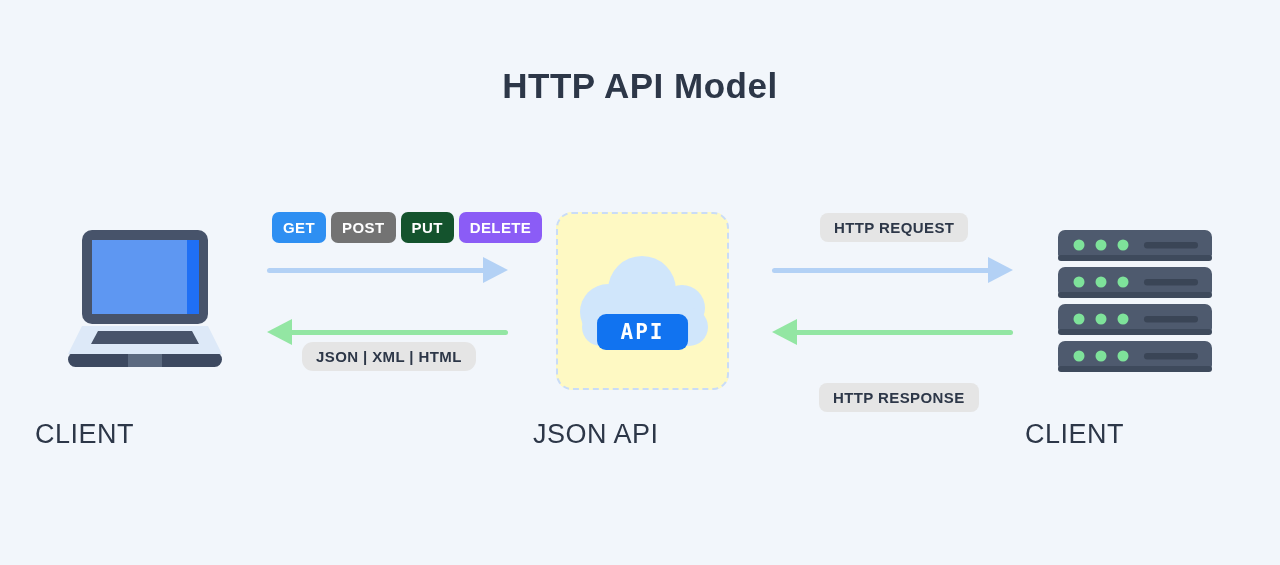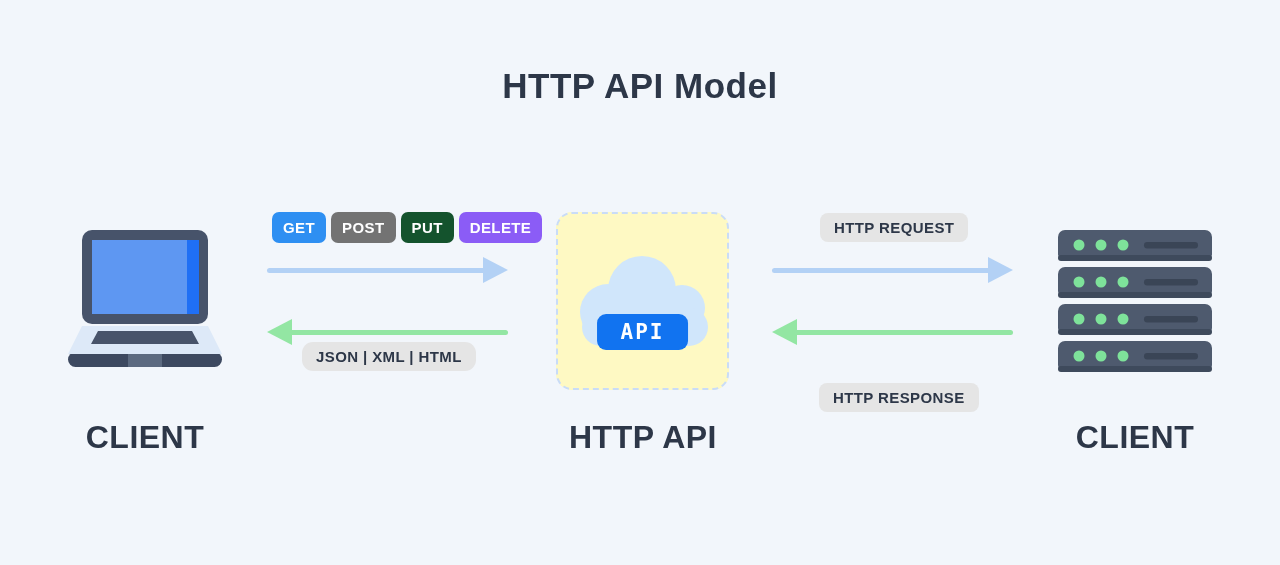--- a/index.html
+++ b/index.html
@@ -20,23 +20,22 @@
     top: 66px; left: 0; width: 100%;
     text-align: center;
     font-size: 35px;
     font-weight: 800;
     letter-spacing: 0.5px;
     color: #2d3748;
   }
   .node-label {
     position: absolute;
     width: 220px;
-    text-align: center;
-    font-size: 32px;
-    font-weight: 700;
+    font-size: 27px;
+    font-weight: 400;
     letter-spacing: 0.5px;
     color: #2d3748;
     top: 419px;
   }
   .node-label.client   { left: 35px; }
   .node-label.rest-api { left: 533px; }
   .node-label.server   { left: 1025px; }
 
   
   .methods {
@@ -174,21 +173,21 @@
 
   <div class="api-box">
     <svg class="cloud" width="145" height="95" viewBox="0 0 145 95">
       <circle cx="36" cy="60" r="28" fill="#d0e6fb"></circle>
       <circle cx="70" cy="38" r="34" fill="#d0e6fb"></circle>
       <circle cx="110" cy="56" r="23" fill="#d0e6fb"></circle>
       <rect x="10" y="56" width="126" height="38" rx="19" fill="#d0e6fb"></rect>
     </svg>
     <div class="api-chip" style="background: rgb(17, 115, 240);">API</div>
   </div>
-  <div class="node-label rest-api">HTTP API</div>
+  <div class="node-label rest-api">JSON API</div>
 
   <div class="pill http-request">HTTP REQUEST</div>
   <div class="arrow right blue-r">
     <div class="line" style="background: rgb(179, 209, 245);"></div>
     <div class="head" style="border-left-color: rgb(179, 209, 245);"></div>
   </div>
   <div class="arrow left green-r">
     <div class="line" style="background: rgb(147, 230, 163);"></div>
     <div class="head" style="border-right-color: rgb(147, 230, 163);"></div>
   </div>

